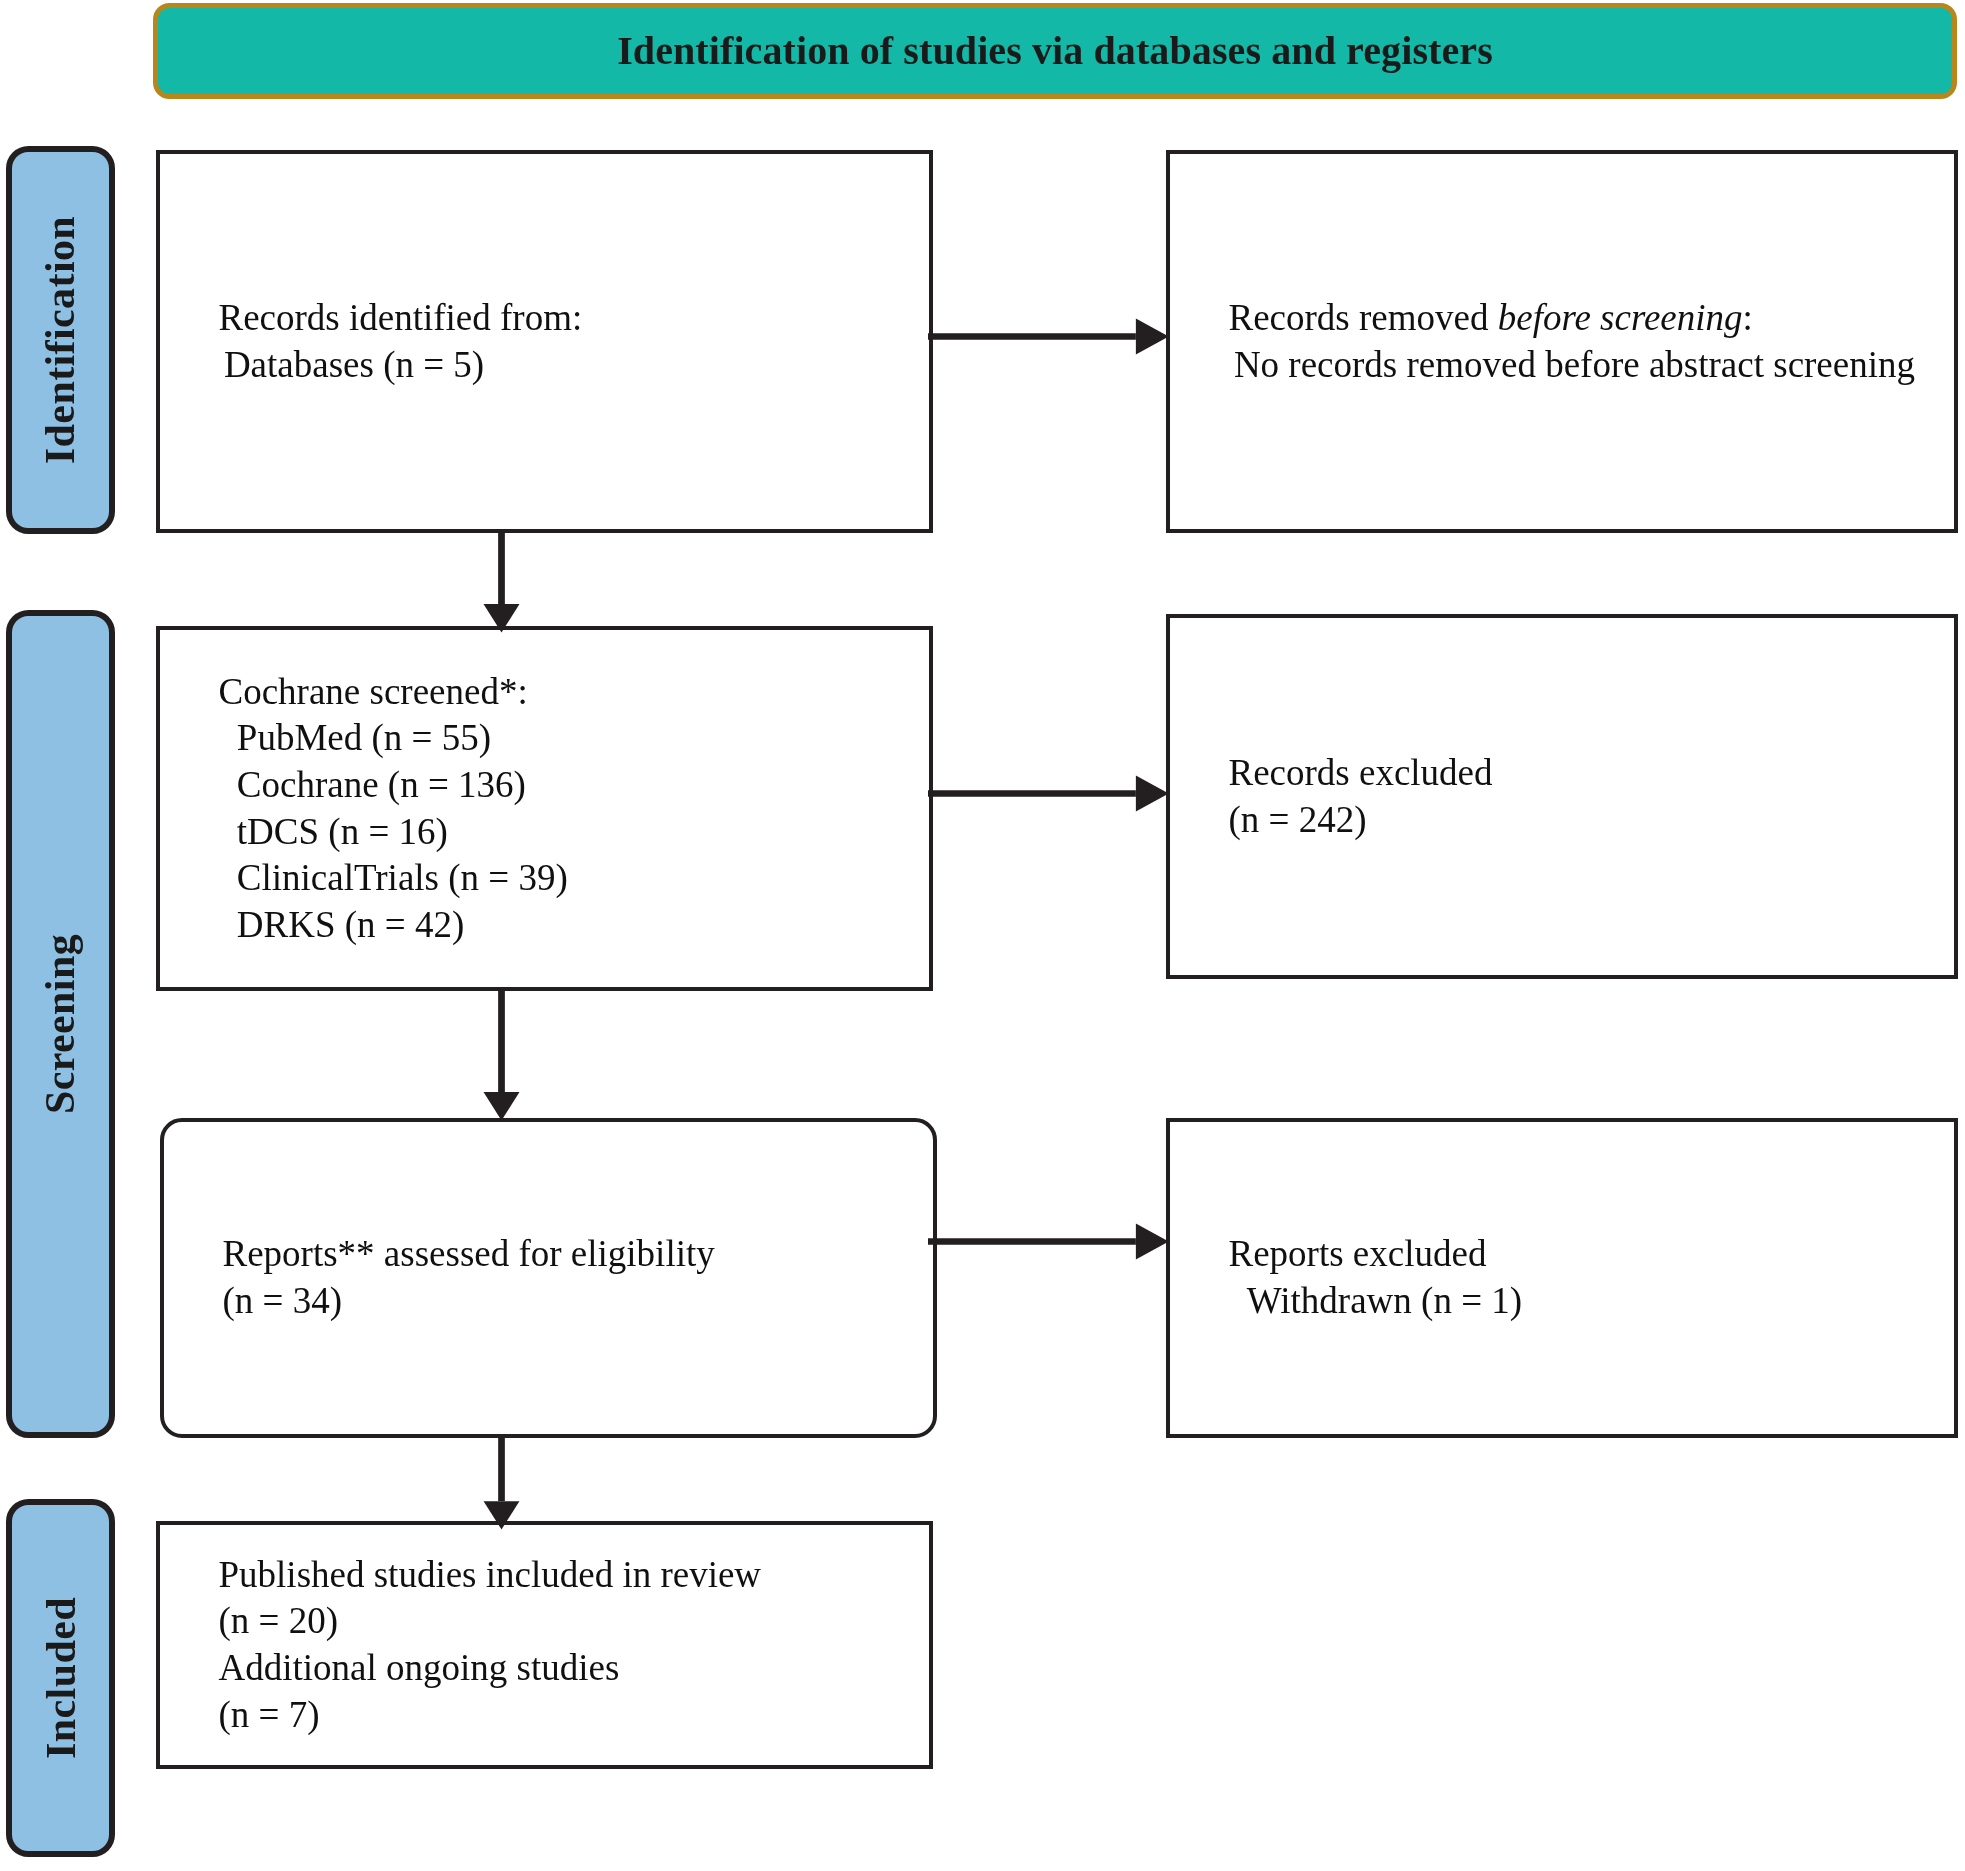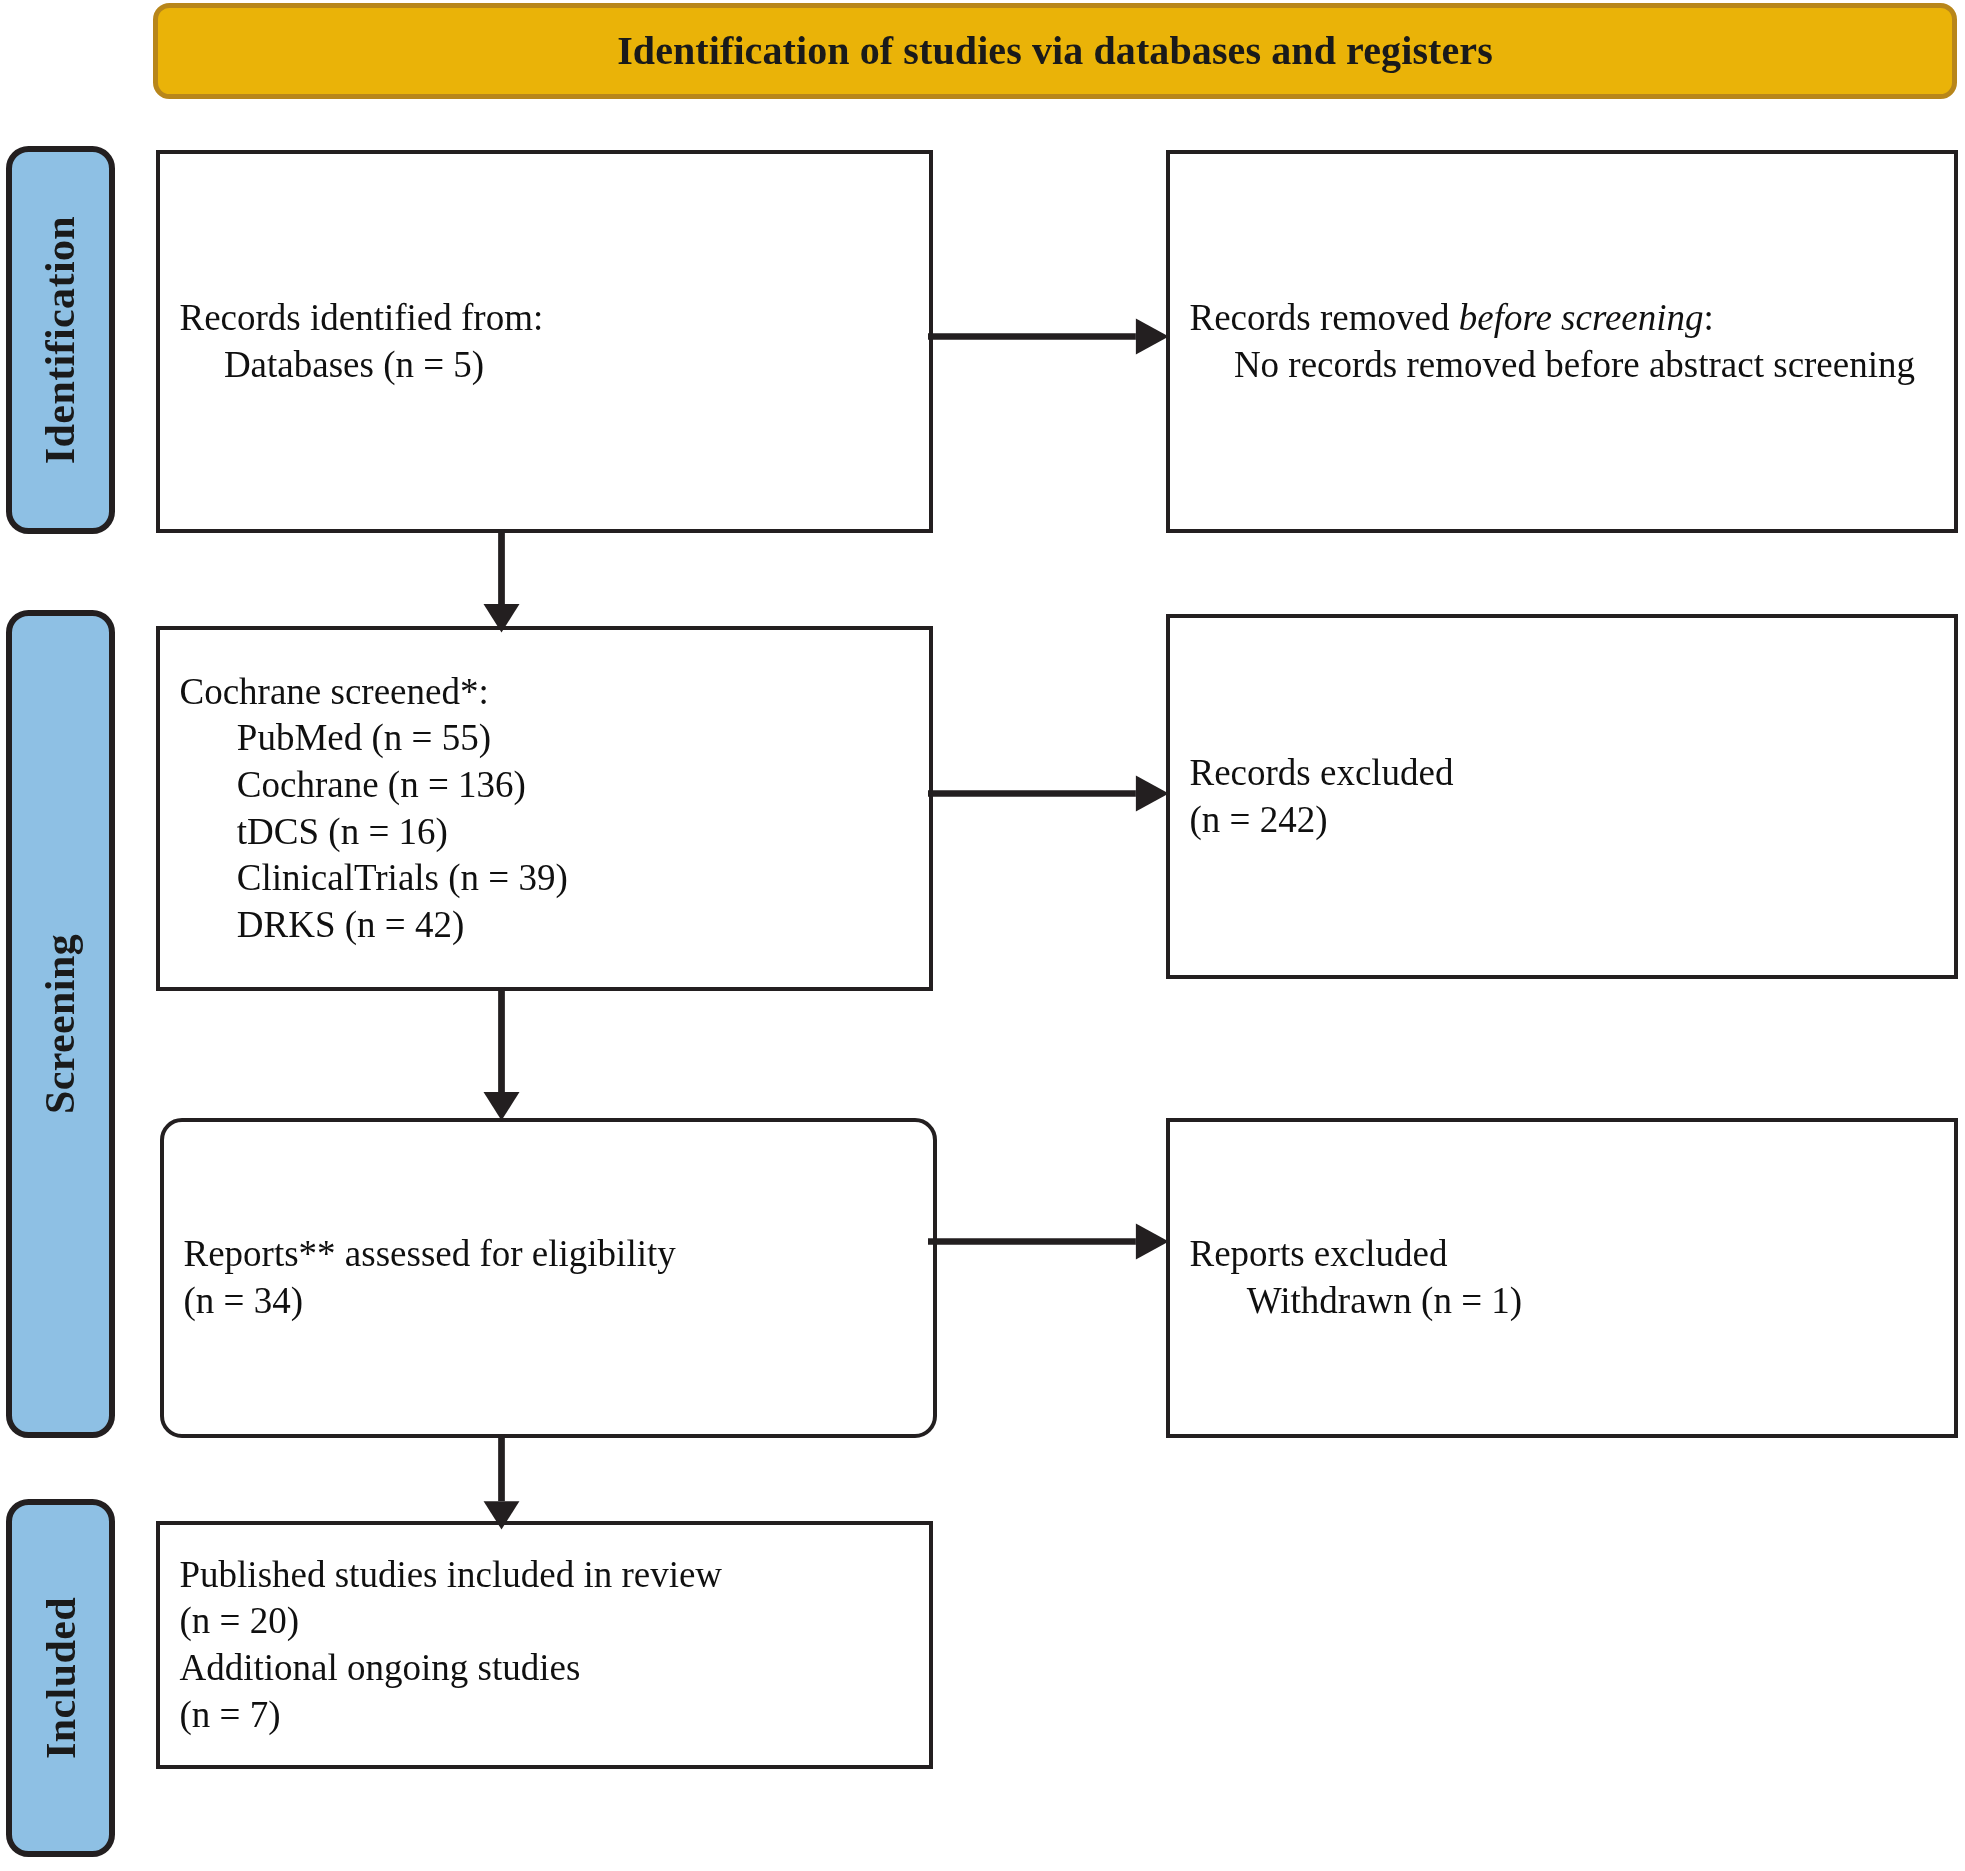--- a/index.html
+++ b/index.html
@@ -19,21 +19,21 @@
     overflow: hidden;
   }
 
   
   .banner {
     position: absolute;
     left: 153px;
     top: 3px;
     width: 1804px;
     height: 96px;
-    background: #eab308;
+    background: #14b8a6;
     border: 5.2px solid #B8861A;
     border-radius: 16.5px;
     box-sizing: border-box;
     display: flex;
     align-items: center;
     justify-content: center;
   }
   .banner-title {
     font-size: 40px;
     font-weight: bold;
@@ -79,21 +79,21 @@
     justify-content: center;
   }
   .box-text {
     font-size: 37px;
     color: #101010;
     line-height: 1.26;
     padding: 0 19.5px;
   }
   .box-text .ind  { display: block; padding-left: 1.55em; }
   .box-text .ind2 { display: block; padding-left: 1.2em; }
-  .box-text .line { display: block; }
+  .box-text .line { display: block; margin-left: 39px; }
   .box-text em { font-style: italic; }
 
   #box-identified     { left: 156px;  top: 150px;  width: 777px; height: 383px; }
   #box-removed        { left: 1166px; top: 150px;  width: 792px; height: 383px; }
   #box-screened       { left: 156px;  top: 626px;  width: 777px; height: 365px; }
   #box-rec-excluded   { left: 1166px; top: 614px;  width: 792px; height: 365px; }
   #box-eligibility    { left: 160px;  top: 1118px; width: 777px; height: 320px; border-radius: 22px; }
   #box-rep-excluded   { left: 1166px; top: 1118px; width: 792px; height: 320px; }
   #box-included       { left: 156px;  top: 1521px; width: 777px; height: 248px; }
 

